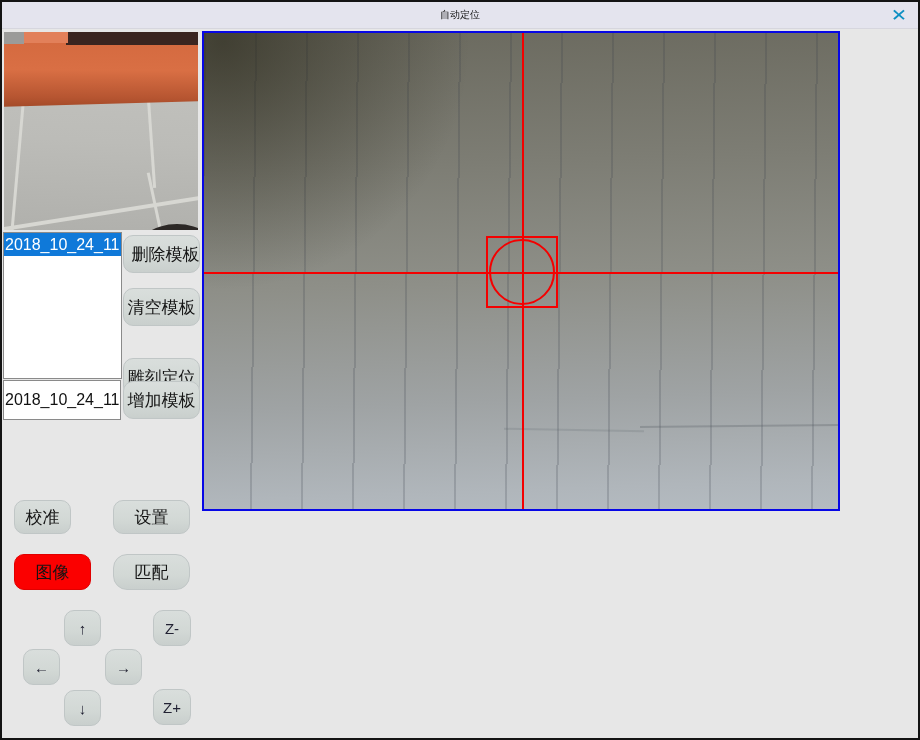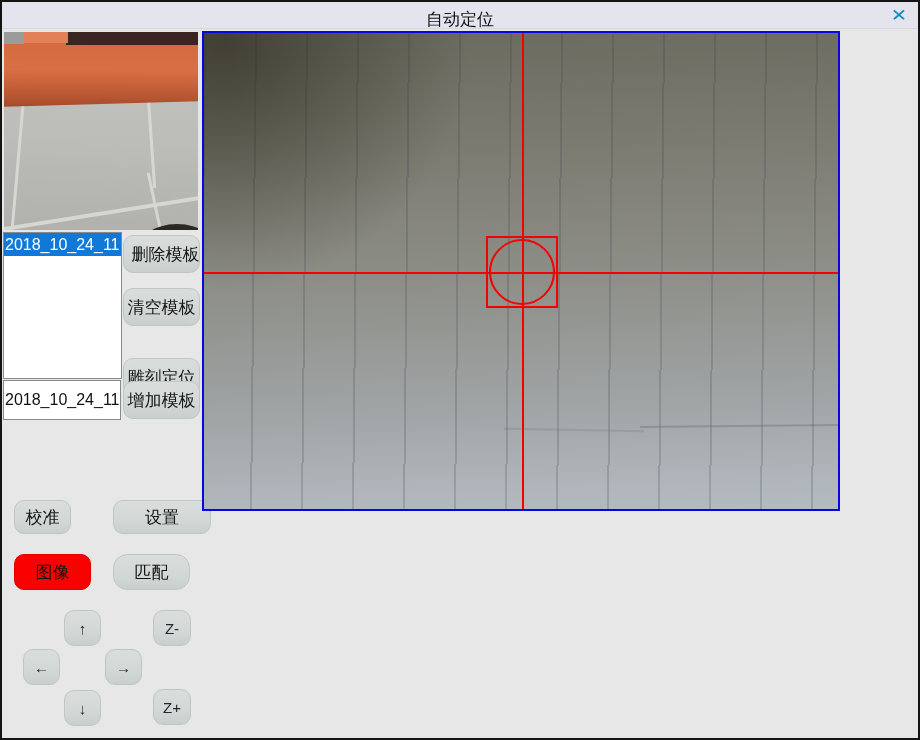--- a/index.html
+++ b/index.html
@@ -16,21 +16,21 @@
 
   
   .titlebar {
     position: absolute; left: 0; top: 0; right: 0; height: 27px;
     background: #e4e4ee;
     border-bottom: 1px solid #d6d6de;
   }
   .titlebar .title {
     position: absolute; left: 0; right: 0; top: 6px;
     text-align: center;
-    font-size: 17px; color: #111;
+    font-size: 10px; color: #111;
   }
   .close-x {
     position: absolute; right: 8px; top: 3px;
     width: 22px; height: 22px;
     font-size: 17px; font-weight: bold; line-height: 22px; text-align: center;
     color: #0d8fc2; cursor: pointer;
     transform: scaleX(1.15);
   }
 
   
@@ -158,21 +158,21 @@
   </div>
 
   <input class="name-input" type="text" value="2018_10_24_11" style="">
 
   <div class="btn tpl" style="top:233px;padding-left:8px;">删除模板</div>
   <div class="btn tpl" style="top:286px;">清空模板</div>
   <div class="btn tpl" style="top:356px;text-decoration:underline;">雕刻定位</div>
   <div class="btn tpl" style="top:379px;">增加模板</div>
 
   <div class="btn" style="left:12px; top:498px; width:57px; height:34px;">校准</div>
-  <div class="btn" style="left:111px; top:498px; width:98px; height:34px;">设置</div>
+  <div class="btn" style="left:111px; top:498px; width:77px; height:34px;">设置</div>
   <div class="btn red" style="left: 12px; top: 552px; width: 77px; height: 36px; background: rgb(251, 0, 0);">图像</div>
   <div class="btn" style="left:111px; top:552px; width:77px; height:36px;border-radius:14px;">匹配</div>
 
   <div class="btn jog" style="left:62px; top:608px; width:37px; height:36px;">↑</div>
   <div class="btn jog" style="left:151px; top:608px; width:38px; height:36px;">Z-</div>
   <div class="btn jog" style="left:21px; top:647px; width:37px; height:36px;">←</div>
   <div class="btn jog" style="left:103px; top:647px; width:37px; height:36px;">→</div>
   <div class="btn jog" style="left:62px; top:688px; width:37px; height:36px;">↓</div>
   <div class="btn jog" style="left:151px; top:687px; width:38px; height:36px;">Z+</div>
 

